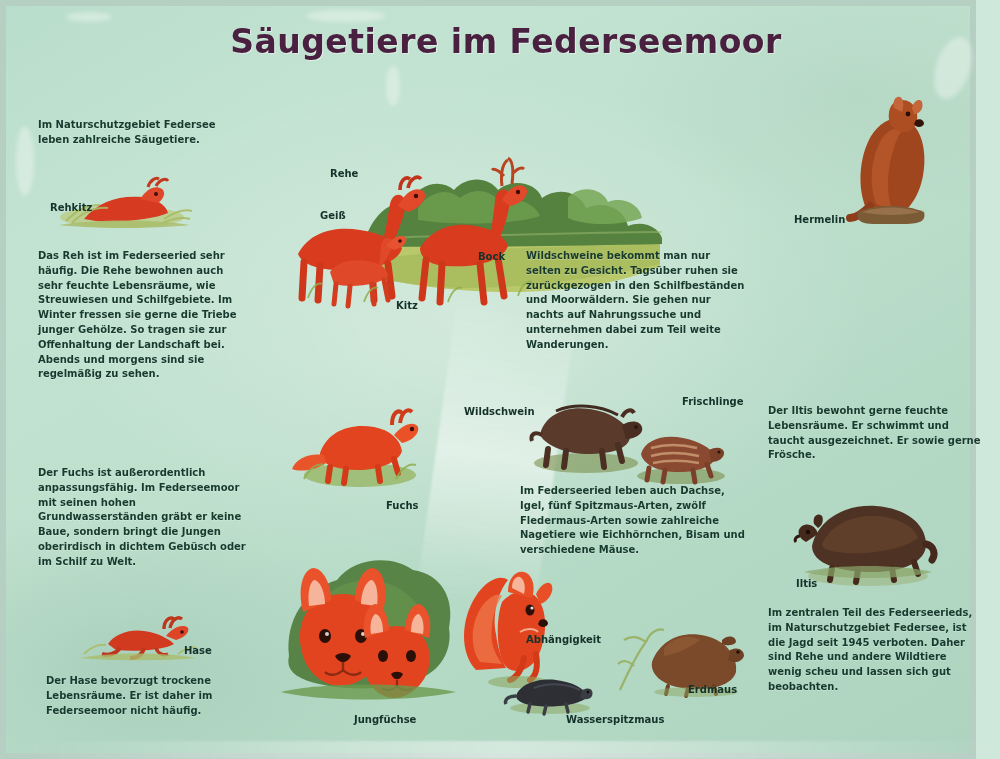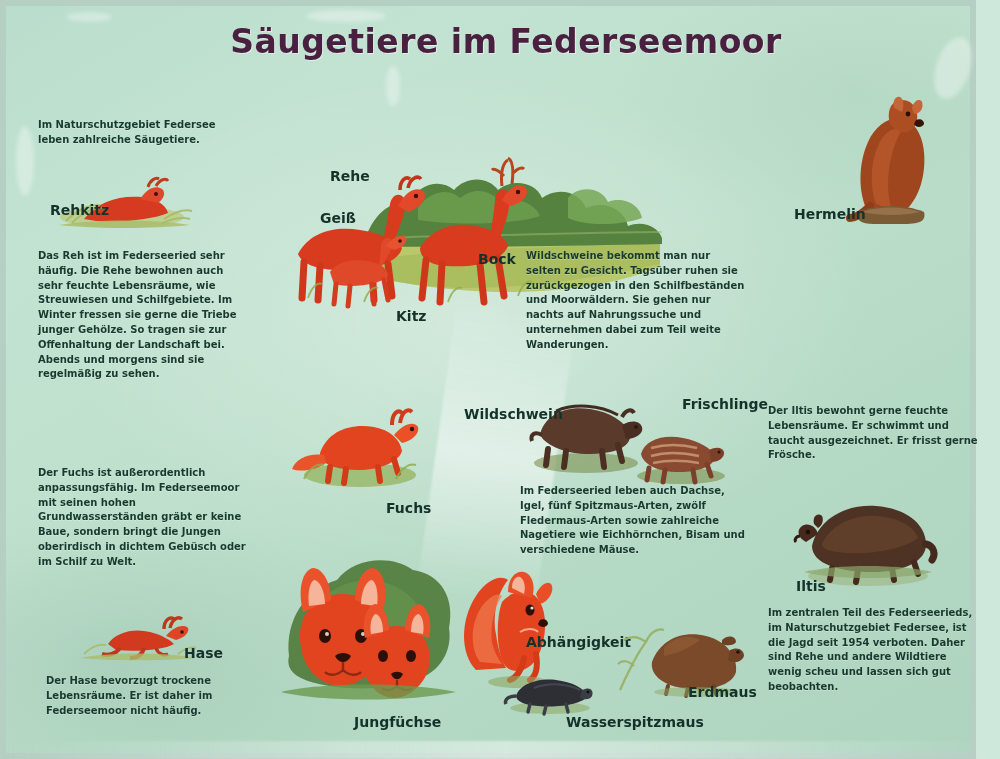--- a/index.html
+++ b/index.html
@@ -63,21 +63,21 @@
     color: #173a2e;
     font-size: 10px;
     line-height: 1.48;
     font-weight: bold;
     font-family: "DejaVu Sans", sans-serif;
     text-shadow: 0 1px 0 rgba(255,255,255,0.25);
   }
   .caption {
     position: absolute;
     color: #14322a;
-    font-size: 14px;
+    font-size: 10px;
     font-weight: bold;
     font-family: "DejaVu Sans", sans-serif;
     white-space: nowrap;
   }
 
   
   .ill {
     position: absolute;
   }
   .ill svg { display: block; overflow: visible; }
@@ -187,21 +187,21 @@
       <g stroke="#8fae4f" stroke-width="1.8" fill="none" opacity="0.85">
         <path d="M40 152 C44 140 50 136 54 138"></path>
         <path d="M96 156 C100 144 106 140 110 142"></path>
         <path d="M180 156 C184 144 190 140 194 142"></path>
         <path d="M250 150 C254 138 260 134 264 136"></path>
       </g>
     </svg>
   </div>
   <div class="caption" style="left:324px; top:162px;">Rehe</div>
   <div class="caption" style="left:314px; top:204px;">Geiß</div>
-  <div class="caption" style="left:390px; top:302px;">Kitz</div>
+  <div class="caption" style="left:390px; top:294px;">Kitz</div>
   <div class="caption" style="left:472px; top:245px;">Bock</div>
 
   <div class="ill" style="left:280px; top:395px;">
     <svg width="140" height="90" viewBox="0 0 140 90">
       <ellipse cx="74" cy="74" rx="56" ry="12" fill="#93b35e" opacity="0.75"></ellipse>
       <path d="M34 52 C42 30 64 22 88 26 C104 29 114 38 116 50 C112 64 84 72 58 68 C42 66 34 60 34 52 Z" fill="#e2441f"></path>
       <path d="M108 34 C118 22 128 20 132 26 C134 32 126 40 116 42 Z" fill="#ea5126"></path>
       <circle cx="126" cy="28" r="2.2" fill="#3a0e06"></circle>
       <path d="M106 24 C106 12 112 8 116 12" stroke="#cf3c1a" stroke-width="4" fill="none"></path>
       <path d="M114 22 C116 10 122 7 126 11" stroke="#cf3c1a" stroke-width="4" fill="none"></path>
@@ -347,36 +347,36 @@
       <path d="M60 14 C58 6 62 2 66 3 C70 5 70 12 68 18 Z" fill="#c4663a"></path>
       <path d="M78 14 C80 6 86 4 88 8 C90 14 86 20 80 20 Z" fill="#c4663a"></path>
       <circle cx="74" cy="20" r="2.4" fill="#2b0f06"></circle>
       <path d="M82 26 C86 24 90 26 90 30 C88 34 82 34 80 30 Z" fill="#33140a"></path>
       <path d="M36 112 C28 120 22 124 16 124" stroke="#8e3d1b" stroke-width="8" stroke-linecap="round" fill="none"></path>
 
       <path d="M24 118 C40 110 72 110 90 118 C92 126 88 130 70 130 L40 130 C26 130 22 126 24 118 Z" fill="#7b5a36"></path>
       <path d="M28 118 C44 112 70 112 86 118 C70 122 44 122 28 118 Z" fill="#96714a"></path>
     </svg>
   </div>
-  <div class="caption" style="left:788px; top:200px;text-align:right;">Hermelin</div>
-
-
-  <div class="txt" style="left:762px; top:398px; width:215px;">Der Iltis bewohnt gerne feuchte Lebensräume. Er schwimmt und taucht ausgezeichnet. Er frisst gerne Frösche.</div>
+  <div class="caption" style="left:788px; top:208px;text-align:right;">Hermelin</div>
+
+
+  <div class="txt" style="left:762px; top:398px; width:215px;">Der Iltis bewohnt gerne feuchte Lebensräume. Er schwimmt und taucht ausgezeichnet. Er sowie gerne Frösche.</div>
 
   <div class="ill" style="left:790px; top:478px;">
     <svg width="140" height="105" viewBox="0 0 140 105">
       <ellipse cx="72" cy="92" rx="60" ry="10" fill="#9ab37a" opacity="0.55"></ellipse>
       <path d="M16 62 C22 36 48 20 80 22 C108 24 128 38 130 58 C132 76 110 88 76 88 C44 88 16 80 16 62 Z" fill="#4e3223"></path>
       <path d="M26 60 C34 42 56 30 82 32 C102 34 118 42 122 54 C106 66 70 72 40 68 C30 66 26 64 26 60 Z" fill="#63412c" opacity="0.85"></path>
       <path d="M10 58 C2 54 0 46 6 42 C12 38 20 42 22 50 Z" fill="#45291c"></path>
       <circle cx="12" cy="48" r="2.2" fill="#1d0d07"></circle>
       <path d="M18 40 C16 32 22 28 26 32 C28 36 26 42 22 44 Z" fill="#45291c"></path>
       <path d="M4 52 C0 52 -2 56 0 58" stroke="#2e1a11" stroke-width="3" fill="none"></path>
       <path d="M36 84 L34 96 M62 86 L60 98 M96 84 L98 96 M118 78 L122 90" stroke="#45291c" stroke-width="6" stroke-linecap="round"></path>
       <path d="M130 60 C138 62 140 70 136 76" stroke="#45291c" stroke-width="7" stroke-linecap="round" fill="none"></path>
       <path d="M8 88 C40 80 104 80 136 88 C104 96 40 96 8 88 Z" fill="#8ca86c" opacity="0.7"></path>
     </svg>
   </div>
   <div class="caption" style="left:790px; top:572px;">Iltis</div>
 
-  <div class="txt" style="left:762px; top:600px; width:215px;">Im zentralen Teil des Federseerieds, im Naturschutzgebiet Federsee, ist die Jagd seit 1954 verboten. Daher sind Rehe und andere Wildtiere wenig scheu und lassen sich gut beobachten.</div>
+  <div class="txt" style="left:762px; top:600px; width:215px;">Im zentralen Teil des Federseerieds, im Naturschutzgebiet Federsee, ist die Jagd seit 1945 verboten. Daher sind Rehe und andere Wildtiere wenig scheu und lassen sich gut beobachten.</div>
 
 </div>
 
 </body></html>

